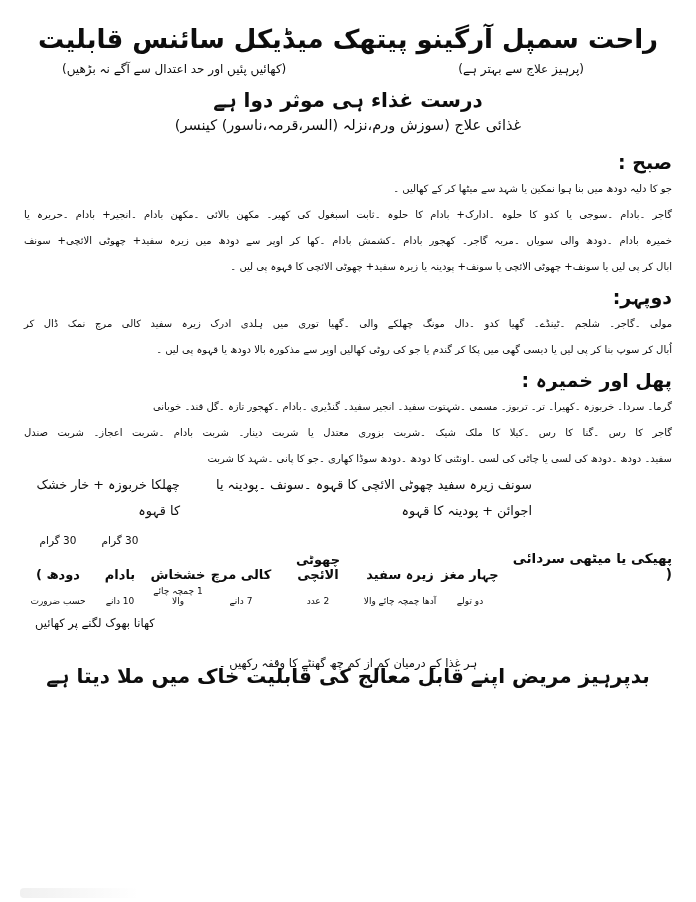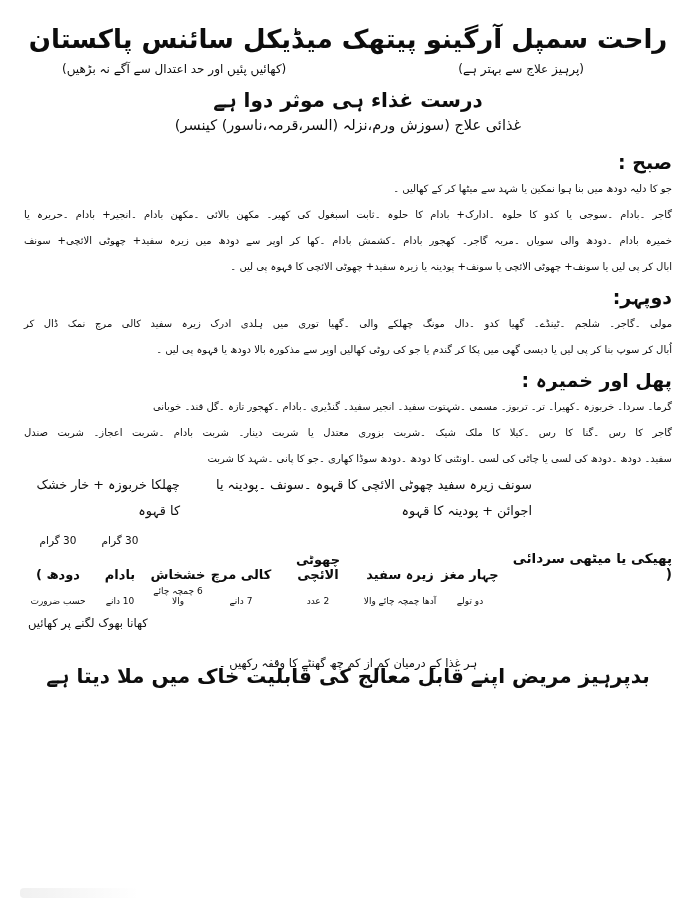--- a/index.html
+++ b/index.html
@@ -92,21 +92,21 @@
   }
   .note-center{
     position:absolute;
     left:50%;
     transform:translateX(-50%);
     white-space:nowrap;
     margin-top:40px;
   }
   .note-left{
     position:absolute;
-    left:4px;
+    left:11px;
     white-space:nowrap;
   }
   .footer-warning{
     text-align:center;
     font-size:20px;
     font-weight:bold;
     margin-top:24px;
     letter-spacing:.5px;
   }
   
@@ -116,21 +116,21 @@
     width:120px;height:10px;
     background:linear-gradient(to right, rgba(0,0,0,.06), rgba(0,0,0,0));
     border-radius:4px;
   }
 </style>
 </head>
 <body>
 
 <div class="page">
 
-  <div class="org-title">راحت سمپل آرگینو پیتھک میڈیکل سائنس پاکستان</div>
+  <div class="org-title">راحت سمپل آرگینو پیتھک میڈیکل سائنس قابلیت</div>
 
   <div class="motto-row">
     <span>(پرہیز علاج سے بہتر ہے)</span>
     <span>(کھائیں پئیں اور حد اعتدال سے آگے نہ بڑھیں)</span>
   </div>
 
   <div class="main-heading">درست غذاء ہی موثر دوا ہے</div>
   <div class="sub-heading">غذائی علاج (سوزش ورم،نزلہ (السر،قرمہ،ناسور) کینسر)</div>
 
   <div class="section">
@@ -176,21 +176,21 @@
       <span class="cell">خشخاش</span>
       <span class="cell">بادام</span>
       <span class="cell">دودھ )</span>
     </div>
     <div class="trow qty-row">
       <span class="lbl"></span>
       <span class="cell">دو تولے</span>
       <span class="cell">آدھا چمچہ چائے والا</span>
       <span class="cell">2 عدد</span>
       <span class="cell">7 دانے</span>
-      <span class="cell">6 چمچہ چائے والا</span>
+      <span class="cell">1 چمچہ چائے والا</span>
       <span class="cell">10 دانے</span>
       <span class="cell">حسب ضرورت</span>
     </div>
   </div>
 
   <div class="notes-row">
     <span class="note-center">ہر غذا کے درمیان کم از کم چھ گھنٹے کا وقفہ رکھیں ۔</span>
     <span class="note-left">کھانا بھوک لگنے پر کھائیں</span>
   </div>
 

